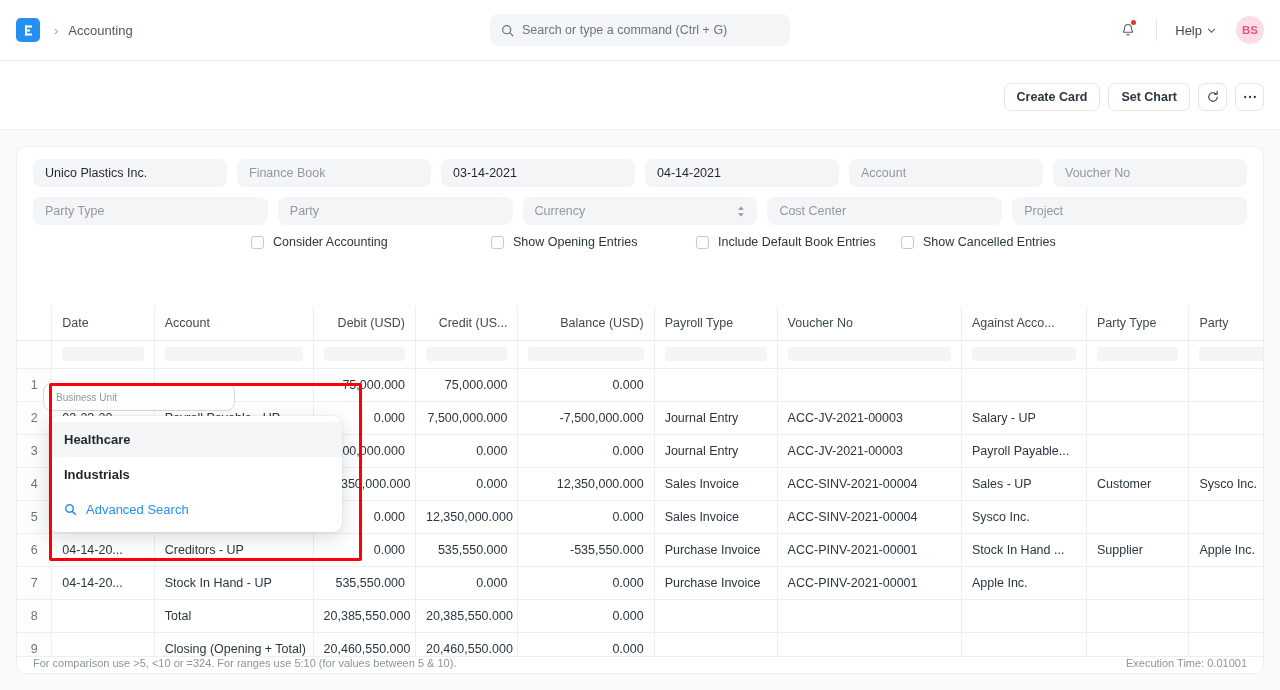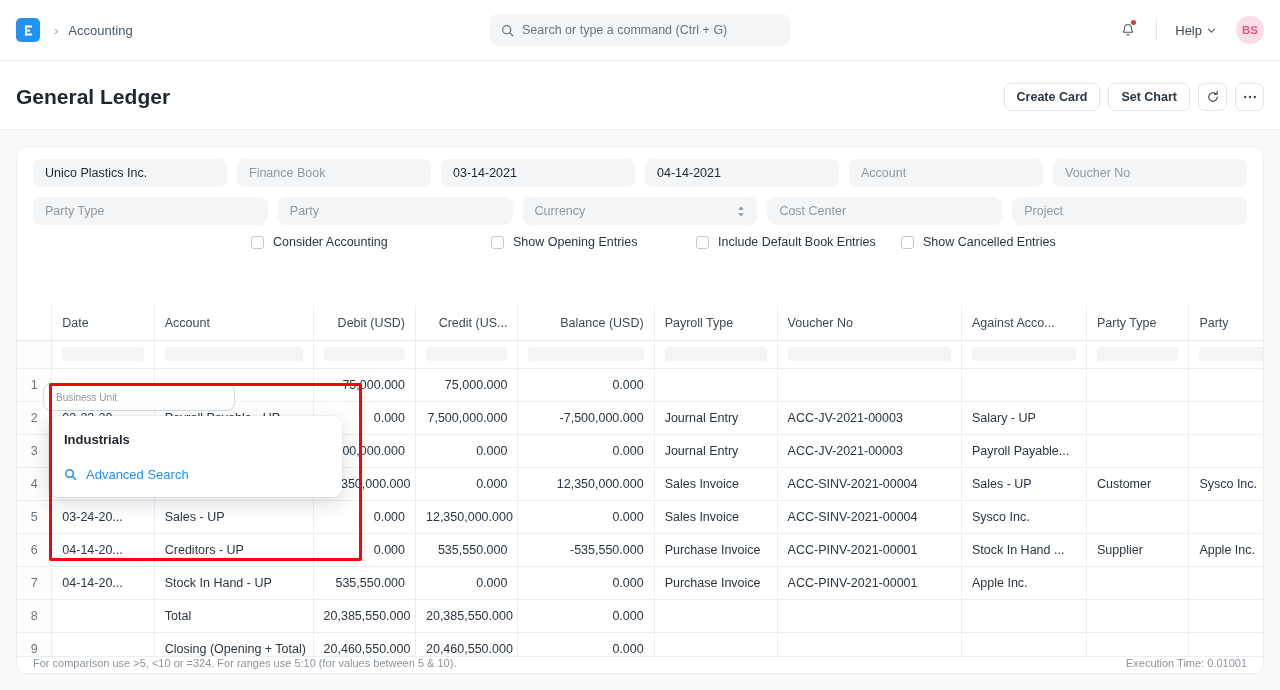--- a/index.html
+++ b/index.html
@@ -332,21 +332,20 @@
       <span>Help</span>
       <svg width="9" height="9" viewBox="0 0 10 10">
         <path d="M1.5 3.5 L5 7 L8.5 3.5" fill="none" stroke="#4c5a67" stroke-width="1.2" stroke-linecap="round"></path>
       </svg>
     </div>
     <div class="avatar">BS</div>
   </div>
 </div>
 
 <div class="page-head">
-  <div class="page-title">General Ledger</div>
   <div class="head-actions">
     <div class="btn">Create Card</div>
     <div class="btn">Set Chart</div>
     <div class="btn btn-icon">
       <svg width="14" height="14" viewBox="0 0 18 18">
         <path d="M14.5 9a5.5 5.5 0 1 1-1.7-4" fill="none" stroke="#2b3640" stroke-width="1.4" stroke-linecap="round"></path>
         <path d="M14.3 1.8 L14.3 5.4 L10.7 5.4" fill="none" stroke="#2b3640" stroke-width="1.4" stroke-linecap="round" stroke-linejoin="round"></path>
       </svg>
     </div>
     <div class="btn btn-icon">
@@ -581,20 +580,21 @@
       <div class="rowbar">
         <span>For comparison use &gt;5, &lt;10 or =324. For ranges use 5:10 (for values between 5 &amp; 10).</span>
         <span class="right">Execution Time: 0.01001</span>
       </div>
     </div>
 
     <div class="dd-layer">
       <div class="bu-field-wrap">
         <input class="bu-input" type="text" placeholder="Business Unit" style="">
         <div class="bu-dropdown">
+          <div class="dd-item active">Healthcare</div>
           <div class="dd-item">Industrials</div>
           <div class="dd-adv">
             <svg width="13" height="13" viewBox="0 0 16 16">
               <circle cx="6.8" cy="6.8" r="4.6" fill="none" stroke="#2490ef" stroke-width="1.8"></circle>
               <line x1="10.3" y1="10.3" x2="14.2" y2="14.2" stroke="#2490ef" stroke-width="1.8" stroke-linecap="round"></line>
             </svg>
             <span>Advanced Search</span>
           </div>
         </div>
         <div class="hl-box"></div>

